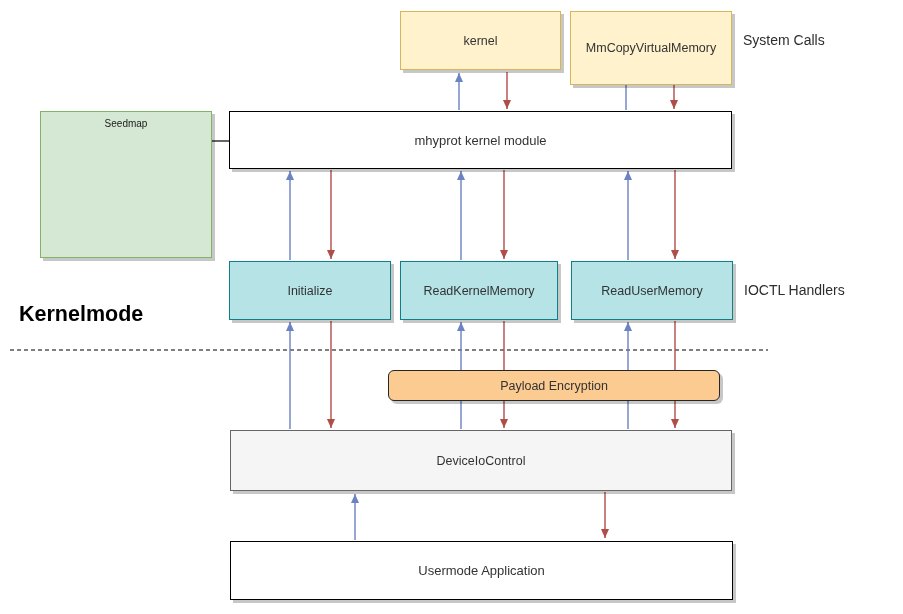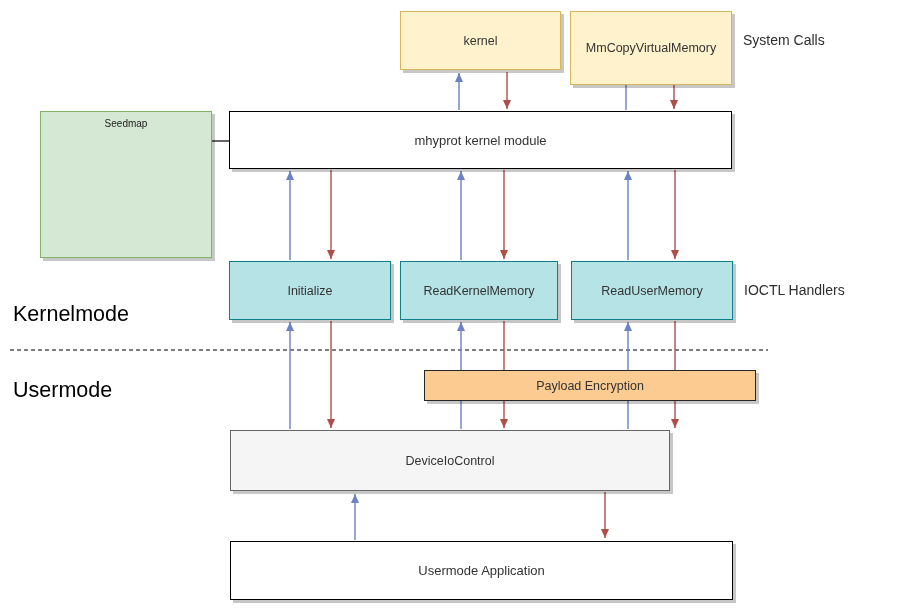--- a/index.html
+++ b/index.html
@@ -23,38 +23,38 @@
     background:#fff;border:1px solid #000;
   }
   .box-memcpy      {left:400px;top:11px;width:161px;height:59px;background:var(--system-call-fill,#FFF2CC);border-color:var(--system-call-border,#D6B656);}
   .box-mmcopy      {left:570px;top:11px;width:162px;height:74px;background:var(--system-call-fill,#FFF2CC);border-color:var(--system-call-border,#D6B656);text-align:right;}
   .box-kernel      {left:229px;top:111px;width:503px;height:58px;background:var(--kernel-module-fill,#fff);border:1.5px solid var(--kernel-module-border,#000);font-size:13px;}
   .box-decrypt     {left:398px;top:203px;width:334px;height:26px;background:var(--decryption-fill,#DAE8FC);border-color:var(--decryption-border,#6C8EBF);}
   .box-handler     {background:var(--handler-fill,#B5E3E6);border-color:var(--handler-border,#0E8088);}
   .box-initialize  {left:229px;top:261px;width:162px;height:59px;}
   .box-readkernel  {left:400px;top:261px;width:158px;height:59px;}
   .box-readuser    {left:571px;top:261px;width:162px;height:59px;}
-  .box-encrypt     {left:424px;top:370px;width:332px;height:31px;background:var(--encryption-fill,#FBCB92);border-color:var(--encryption-border,#262626);}
-  .box-devio       {left:230px;top:430px;width:440px;height:61px;background:var(--device-io-fill,#F5F5F5);border-color:var(--device-io-border,#666);}
+  .box-encrypt     {left:388px;top:370px;width:332px;height:31px;background:var(--encryption-fill,#FBCB92);border-color:var(--encryption-border,#262626);border-radius:6px;}
+  .box-devio       {left:230px;top:430px;width:502px;height:61px;background:var(--device-io-fill,#F5F5F5);border-color:var(--device-io-border,#666);}
   .box-userapp     {left:230px;top:541px;width:503px;height:59px;border:1.5px solid #000;font-size:13px;}
 
   .box-seedmap{
     left:40px;top:111px;width:172px;height:147px;
     background:var(--seedmap-fill,#D5E8D4);border-color:var(--seedmap-border,#82B366);
     flex-direction:column;justify-content:flex-start;padding-top:6px;
     color:#1a1a1a;
   }
   .seedmap-title{font-size:10px;margin-bottom:7px;}
   .seedmap-values{font-size:11.5px;line-height:15.4px;}
 
   .side-label{position:absolute;z-index:2;font-size:14px;line-height:21px;color:#2d2d2d;white-space:nowrap;}
   .lbl-syscalls{left:743px;top:30px;}
   .lbl-ioctl{left:744px;top:280px;text-align:right;}
   .mode-label{position:absolute;z-index:2;font-size:21.5px;line-height:24px;color:#000;white-space:nowrap;}
-  .lbl-kernelmode{left:13px;top:302px;}
+  .lbl-kernelmode{left:19px;top:302px;font-weight:bold;}
   .lbl-usermode{left:13px;top:378px;}
 </style>
 </head>
 <body>
 
 <div class="canvas">
 
   <svg class="wires" width="903" height="614" viewBox="0 0 903 614">
     <defs>
       <marker id="mk-up" viewBox="0 0 10 10" refX="9" refY="5" markerWidth="10" markerHeight="10" markerUnits="userSpaceOnUse" orient="auto">
@@ -112,21 +112,20 @@
   </div>
   <div class="box box-handler box-readkernel">
     <span>ReadKernelMemory</span>
   </div>
   <div class="box box-handler box-readuser">
     <span>ReadUserMemory</span>
   </div>
   <div class="side-label lbl-ioctl">IOCTL Handlers</div>
 
   <div class="mode-label lbl-kernelmode">Kernelmode</div>
-  <div class="mode-label lbl-usermode">Usermode</div>
 
   <div class="box box-encrypt">
     <span>Payload Encryption</span>
   </div>
 
   <div class="box box-devio">
     <span>DeviceIoControl</span>
   </div>
 
   <div class="box box-userapp">

